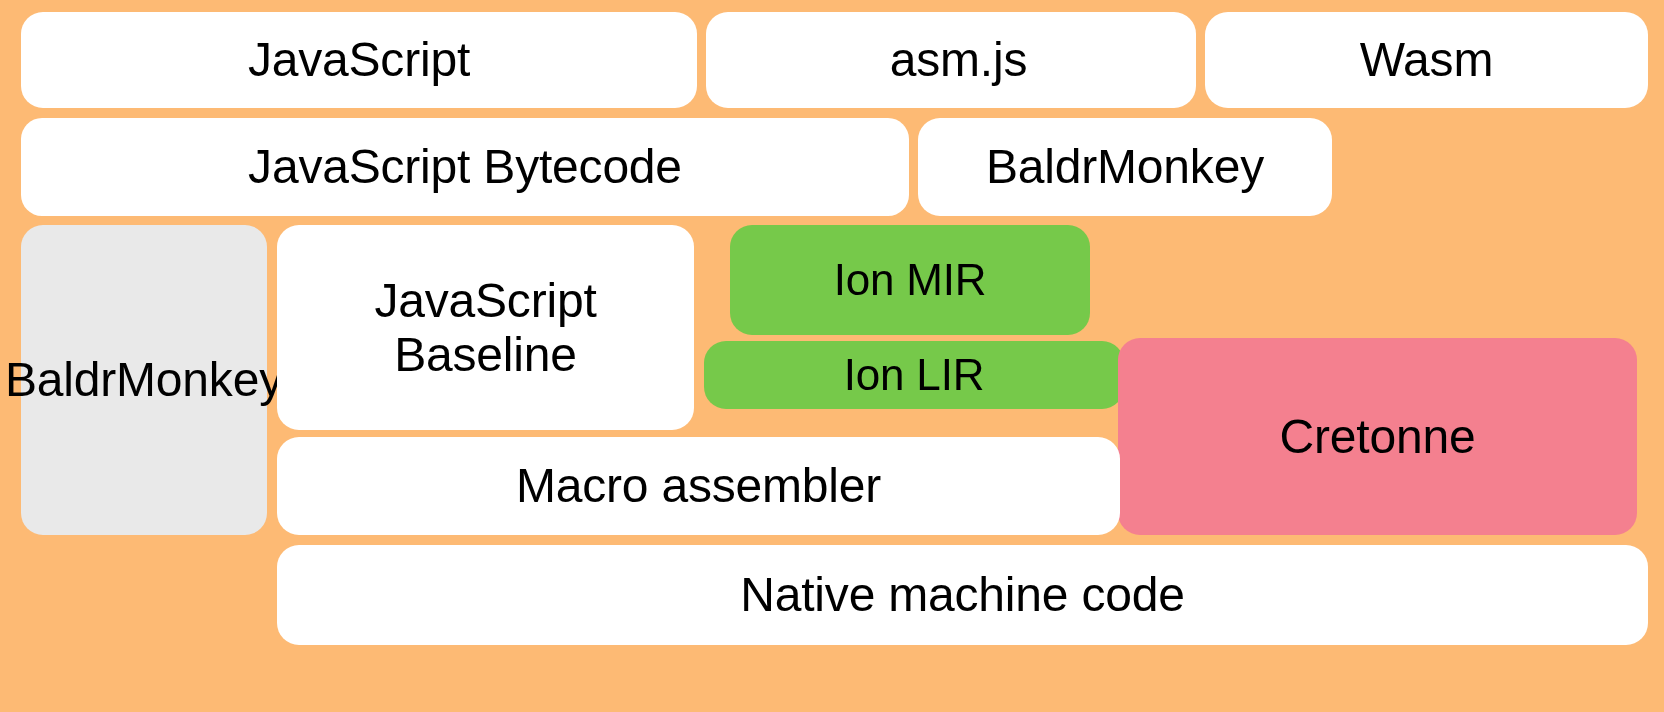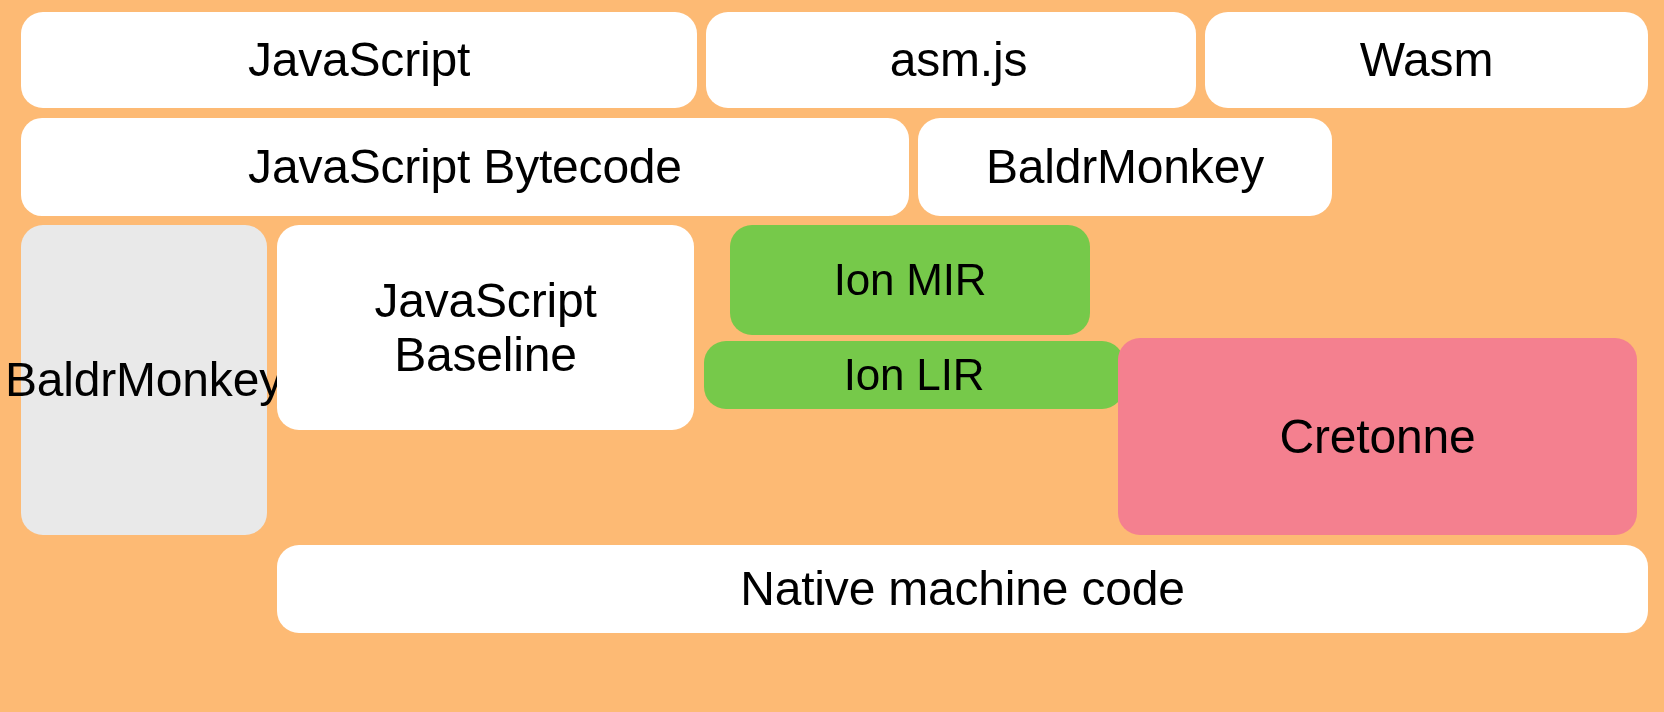--- a/index.html
+++ b/index.html
@@ -74,18 +74,21 @@
   </div>
 
   <div class="node s-44" style="left:704px; top:341px; width:420px; height:68px; background:#76c94a;">
     <span>Ion LIR</span>
   </div>
 
   <div class="node s-48" style="left:1118px; top:338px; width:519px; height:197px; background:#f4808f;">
     <span>Cretonne</span>
   </div>
 
+  <div class="node fill-white s-48" style="left:277px; top:437px; width:843px; height:98px;">
+    <span>Macro assembler</span>
+  </div>
 
-  <div class="node fill-white s-48" style="left:277px; top:545px; width:1371px; height:88px;text-align:right;">
+  <div class="node fill-white s-48" style="left:277px; top:545px; width:1371px; height:100px;text-align:right;">
     <span>Native machine code</span>
   </div>
 
 </div>
 
 </body></html>

